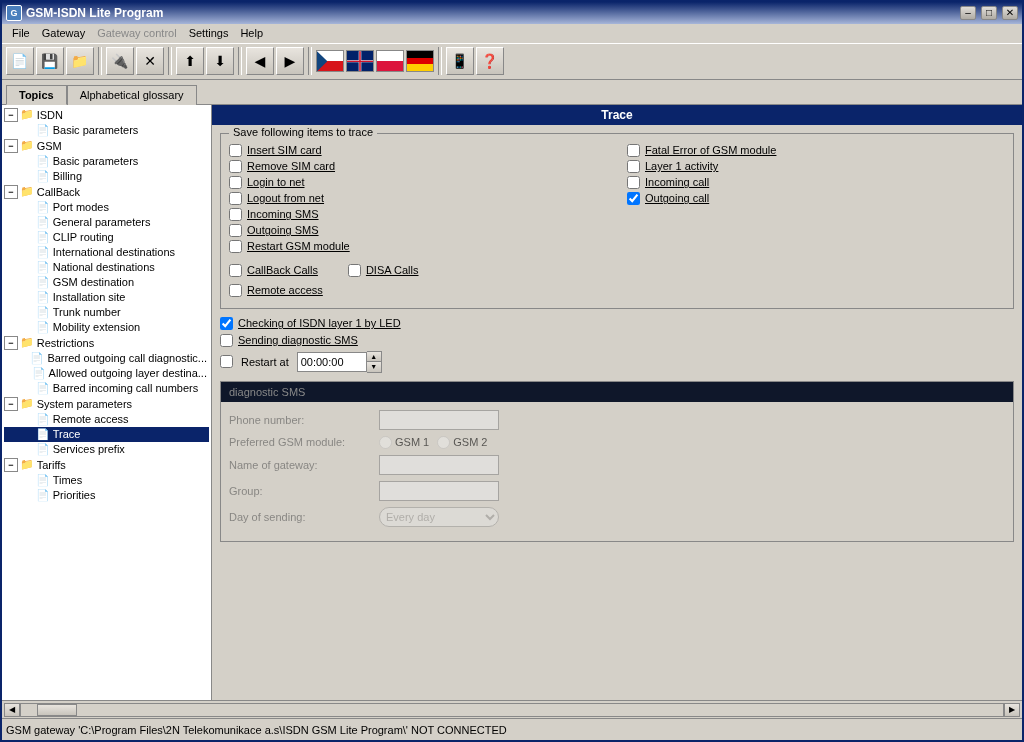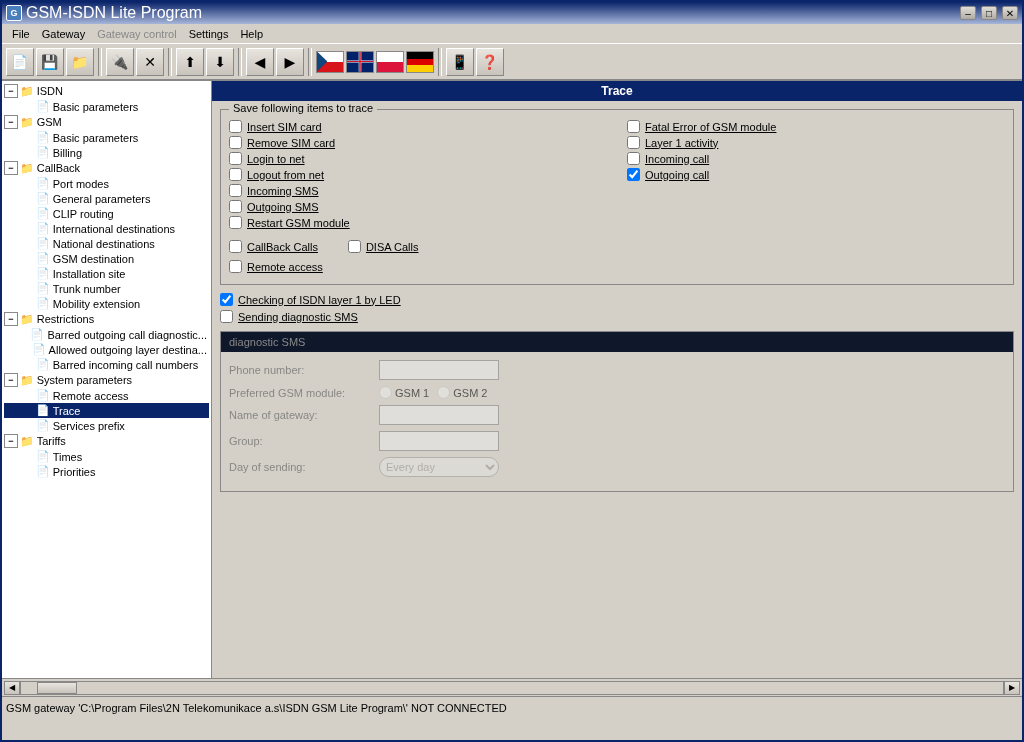--- a/index.html
+++ b/index.html
@@ -23,21 +23,21 @@
       gap: 4px;
     }
     #title-bar .title-icon {
       width: 16px; height: 16px;
       background: #4a7fbd;
       border: 1px solid #fff;
       border-radius: 2px;
       display: flex; align-items: center; justify-content: center;
       font-size: 9px; color: #fff; font-weight: bold;
     }
-    #title-bar .title-text { flex: 1; font-size: 16px; font-weight: normal; }
+    #title-bar .title-text { flex: 1; font-size: 12px; font-weight: bold; }
     #title-bar .win-btn {
       width: 16px; height: 14px;
       background: linear-gradient(to bottom, #e0ddd8, #b0aca4);
       border: 1px solid #888;
       border-radius: 2px;
       display: flex; align-items: center; justify-content: center;
       font-size: 10px; cursor: pointer; color: #000;
       margin-left: 1px;
     }
     
@@ -354,20 +354,24 @@
       <div style="position:absolute;inset:0;background:linear-gradient(#cf142b 0,#cf142b 100%);clip-path:polygon(0 47%, 100% 47%, 100% 53%, 0 53%);"></div>
       <div style="position:absolute;inset:0;background:linear-gradient(90deg,#cf142b 0,#cf142b 100%);clip-path:polygon(47% 0, 53% 0, 53% 100%, 47% 100%);"></div>
     </div>
     <div class="flag-btn" style="background: linear-gradient(180deg, #fff 50%, #dc143c 50%);"></div>
     <div class="flag-btn" style="background: linear-gradient(180deg, #000 33.3%, #dd0000 33.3%, #dd0000 66.6%, #ffce00 66.6%);"></div>
     <div class="tb-separator"></div>
     <div class="tb-btn">📱</div>
     <div class="tb-btn">❓</div>
   </div>
 
+  <div id="tabs">
+    <div class="tab active">Topics</div>
+    <div class="tab">Alphabetical glossary</div>
+  </div>
 
   <div id="main">
 
     <div id="left-panel">
 
       <div id="tree-container">
           <div>
             <div class="tree-node" style="padding-left: 0px;">
               <span class="expand-icon">−</span>
               <span class="tree-icon">📁</span>
@@ -632,20 +636,31 @@
         </div>
       </div>
 
       <div style="margin: 2px 8px;">
         <div class="check-row">
           <input type="checkbox" style="">
           <span class="check-label">Sending diagnostic SMS</span>
         </div>
       </div>
 
+      <div style="margin: 4px 8px; display: flex; align-items: center; gap: 8px;">
+        <input type="checkbox" style="">
+        <span class="check-label">Restart at</span>
+        <div class="spinbox">
+          <input type="text" value="00:00:00" style="width: 70px; height: 20px; border: 1px solid rgb(136, 136, 136); font-size: 11px; padding: 1px 3px;">
+          <div class="spin-btns">
+            <div class="spin-btn">▲</div>
+            <div class="spin-btn">▼</div>
+          </div>
+        </div>
+      </div>
 
       <div class="diag-box">
         <div class="diag-header">diagnostic SMS</div>
         <div class="diag-content">
 
 
           <div class="form-row">
             <span class="form-label">Phone number:</span>
             <input type="text" class="form-input" disabled="" style="background: rgb(232, 232, 232);">
           </div>

